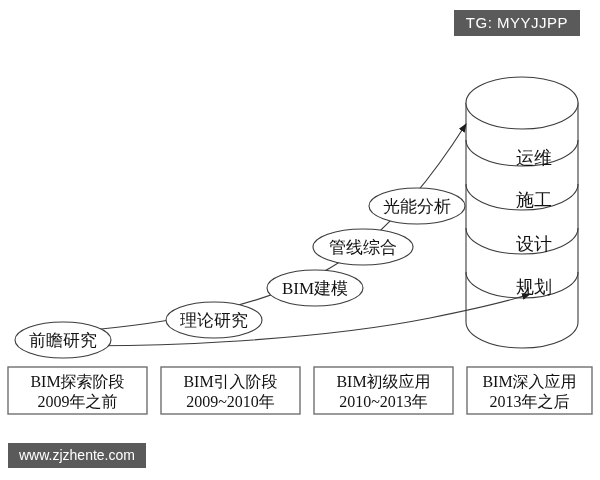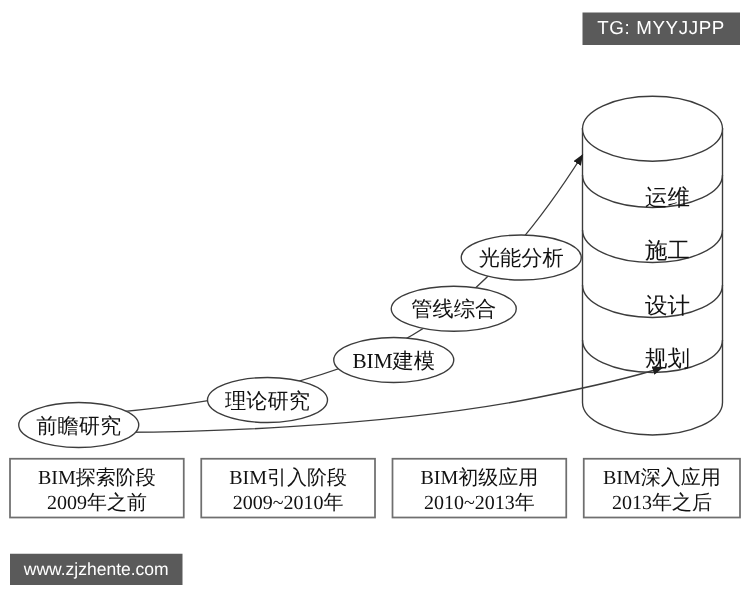--- a/index.html
+++ b/index.html
@@ -19,21 +19,21 @@
   #diagram-canvas {
     position: absolute;
     left: 0;
     top: 0;
     width: 600px;
     height: 480px;
   }
 
   .tag-badge {
     position: absolute;
-    right: 8px;
+    right: 20px;
     top: 10px;
     background: #5a5a5a;
     color: #ffffff;
     font-family: "Liberation Sans", "DejaVu Sans", sans-serif;
     font-size: 15px;
     letter-spacing: 0.5px;
     padding: 5px 12px 6px 12px;
     line-height: 1;
     white-space: nowrap;
   }

